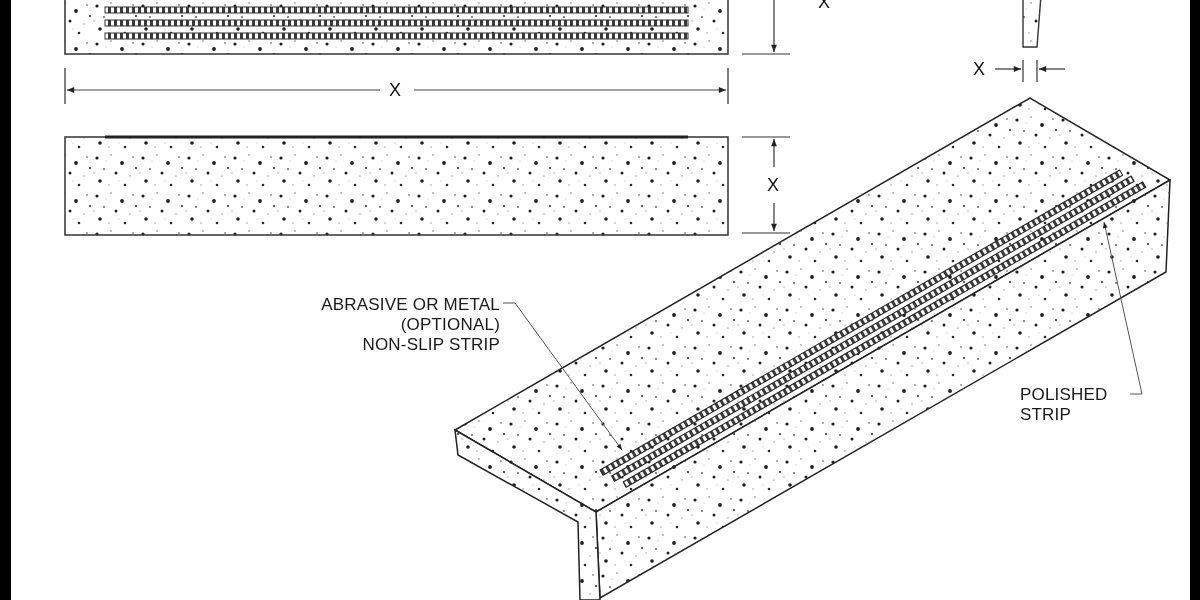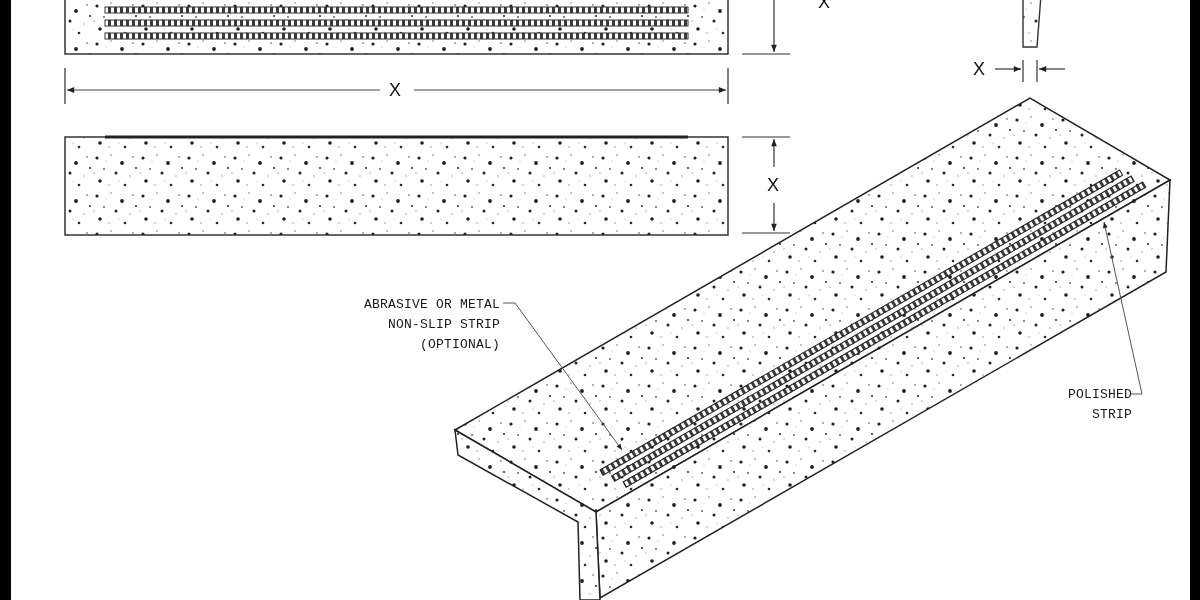--- a/index.html
+++ b/index.html
@@ -1,22 +1,22 @@
 <!DOCTYPE html>
 <html><head>
 <meta charset="utf-8">
 <style>
   html, body { margin: 0; padding: 0; }
   body { width: 1200px; height: 600px; background: #ffffff; overflow: hidden; position: relative; font-family: "Liberation Sans", sans-serif; }
   .frame-left { position: absolute; left: 0; top: 0; width: 11px; height: 600px; background: #000; }
   .frame-right { position: absolute; left: 1190px; top: 0; width: 10px; height: 600px; background: #000; }
   svg.drawing { position: absolute; left: 0; top: 0; }
-  .lbl { position: absolute; color: #1a1a1a; font-size: 13px; line-height: 20px; letter-spacing: 0.2px; font-family: Liberation Mono, monospace; }
+  .lbl { position: absolute; color: #1a1a1a; font-size: 17px; line-height: 20px; letter-spacing: 0.2px; }
   .lbl-right { text-align: right; }
-  .lbl-center { text-align: right; }
+  .lbl-center { text-align: left; }
   .dim { position: absolute; font-size: 18px; color: #111; line-height: 20px; background: #fff; padding: 0 3px; }
 </style>
 </head>
 <body>
 
 <div class="frame-left"></div>
 <div class="frame-right"></div>
 
 <svg class="drawing" width="1200" height="600" viewBox="0 0 1200 600">
   <defs>
@@ -105,19 +105,19 @@
   <polyline points="1130,394 1142,394 1104,222" fill="none" stroke="#555" stroke-width="1" marker-end="url(#arr)"></polyline>
 </svg>
 
 <div class="dim" style="left:815px; top:-8px;">X</div>
 <div class="dim" style="left:386px; top:80px;">X</div>
 <div class="dim" style="left:764px; top:175px;">X</div>
 <div class="dim" style="left:970px; top:59px;">X</div>
 
 <div class="lbl lbl-right" style="left:290px; top:295px; width:210px;">
   <div>ABRASIVE OR METAL</div>
+  <div>(OPTIONAL)</div>
   <div>NON-SLIP STRIP</div>
-  <div>(OPTIONAL)</div>
 </div>
 <div class="lbl lbl-center" style="left:1020px; top:385px; width:112px;">
   <div>POLISHED</div>
   <div>STRIP</div>
 </div>
 
 </body></html>

